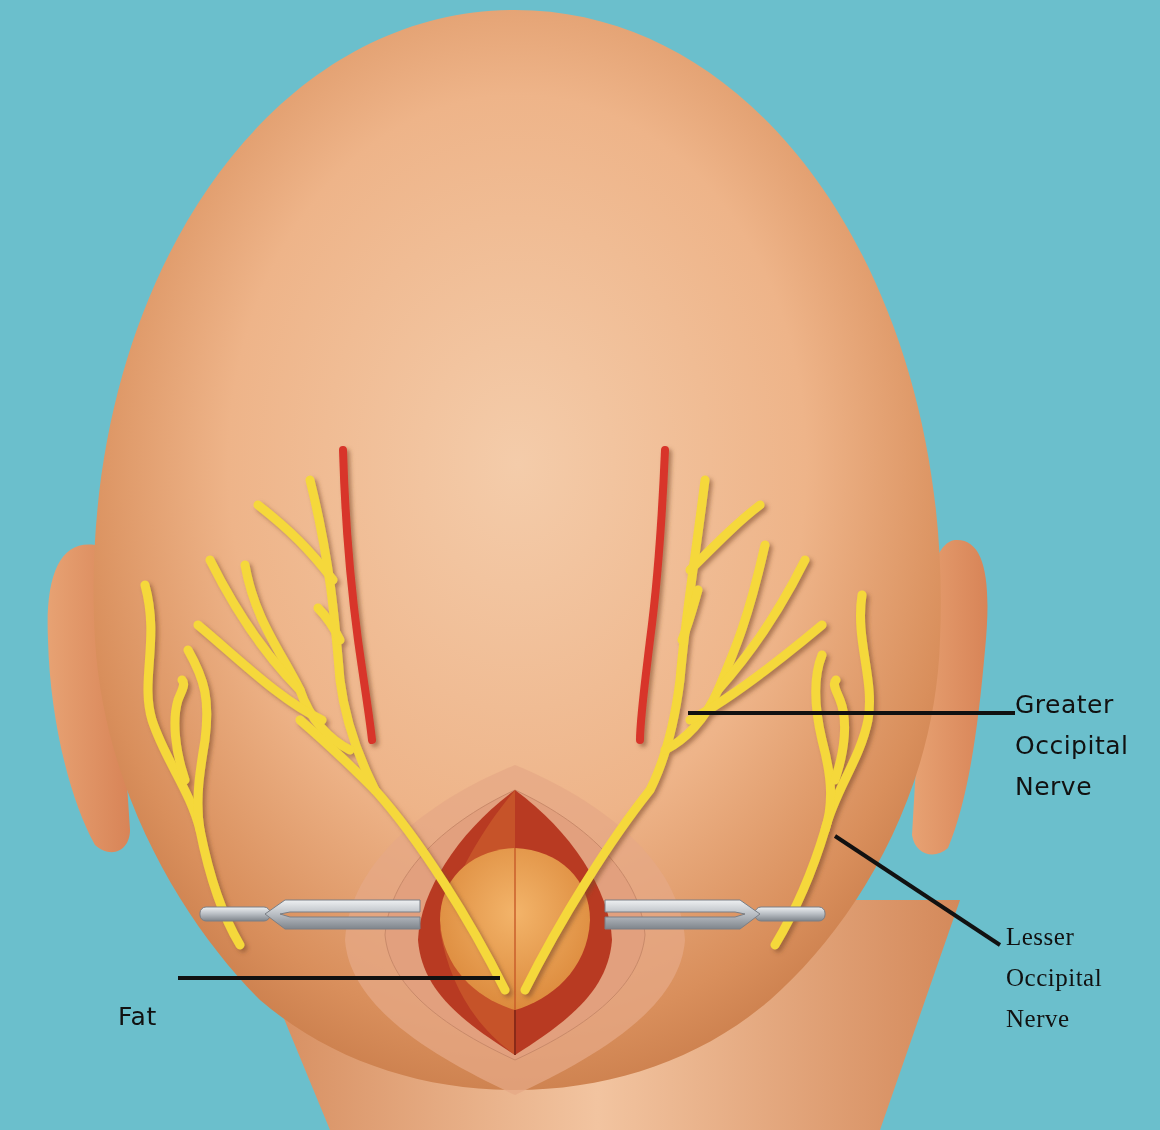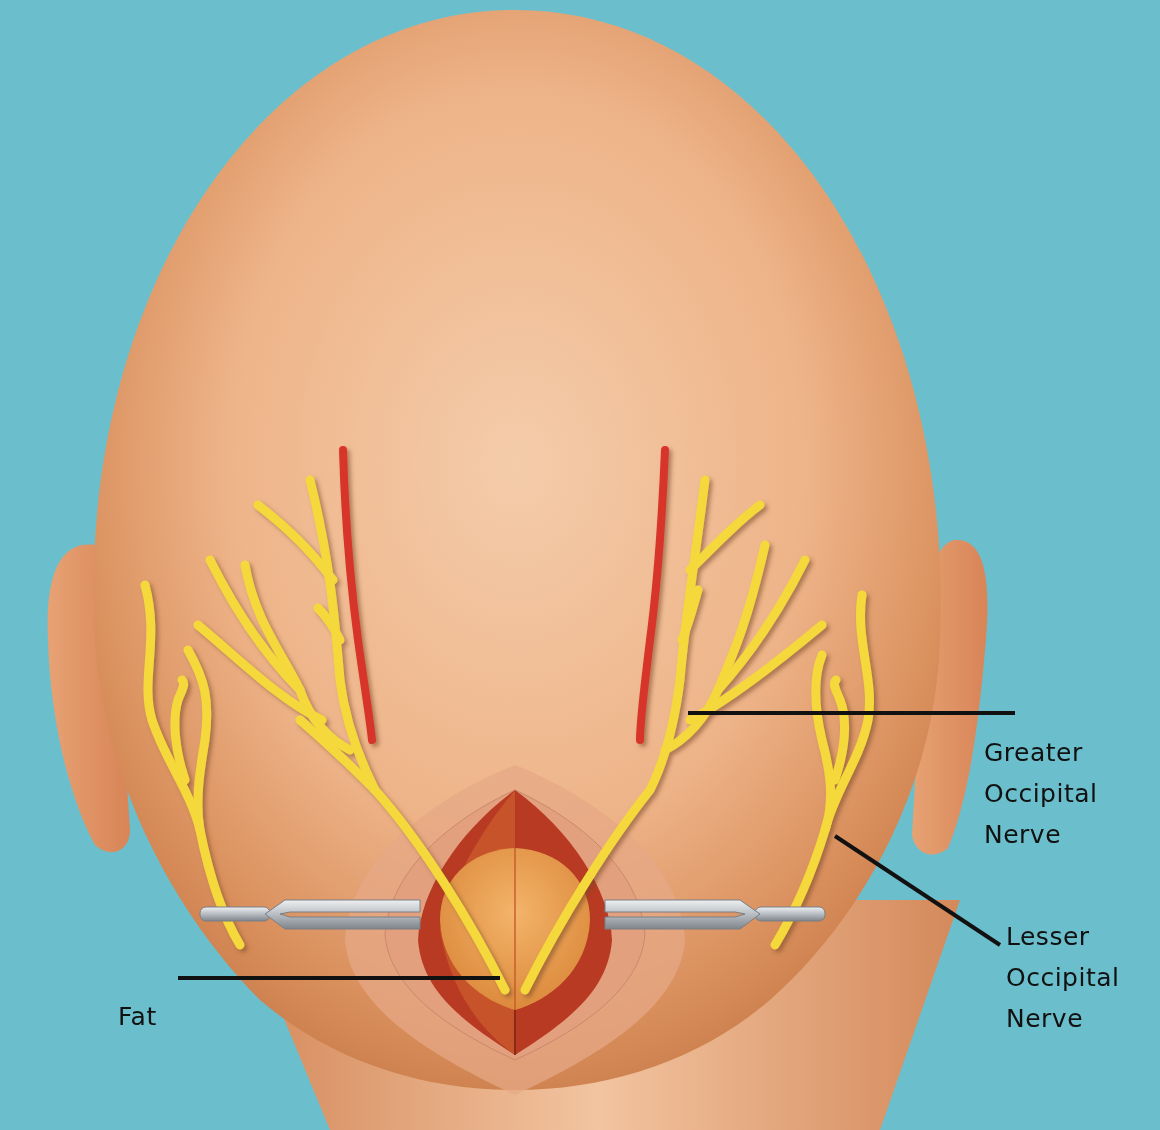--- a/index.html
+++ b/index.html
@@ -108,19 +108,19 @@
     <path d="M760 914 L740 900 L605 900 L605 912 L735 912 L745 914 L735 917 L605 917 L605 929 L740 929 Z" fill="url(#metal)" stroke="#7a7f86" stroke-width="1"></path>
   </g>
 
   <g stroke="#111" stroke-width="4" stroke-linecap="butt">
     <line x1="688" y1="713" x2="1015" y2="713"></line>
     <line x1="835" y1="836" x2="1000" y2="945"></line>
     <line x1="178" y1="978" x2="500" y2="978"></line>
   </g>
 </svg>
 
-<div class="label" style="left:984px; top:684px;margin-top:48px;">Greater
+<div class="label" style="left:1015px; top:684px;">Greater
 Occipital
 Nerve</div>
-<div class="label" style="left:1006px; top:916px;">Lesser
+<div class="label" style="left:1006px; top:916px;font-family:Liberation Serif, serif;">Lesser
 Occipital
 Nerve</div>
 <div class="label" style="left:118px; top:996px;">Fat</div>
 
 </body></html>

